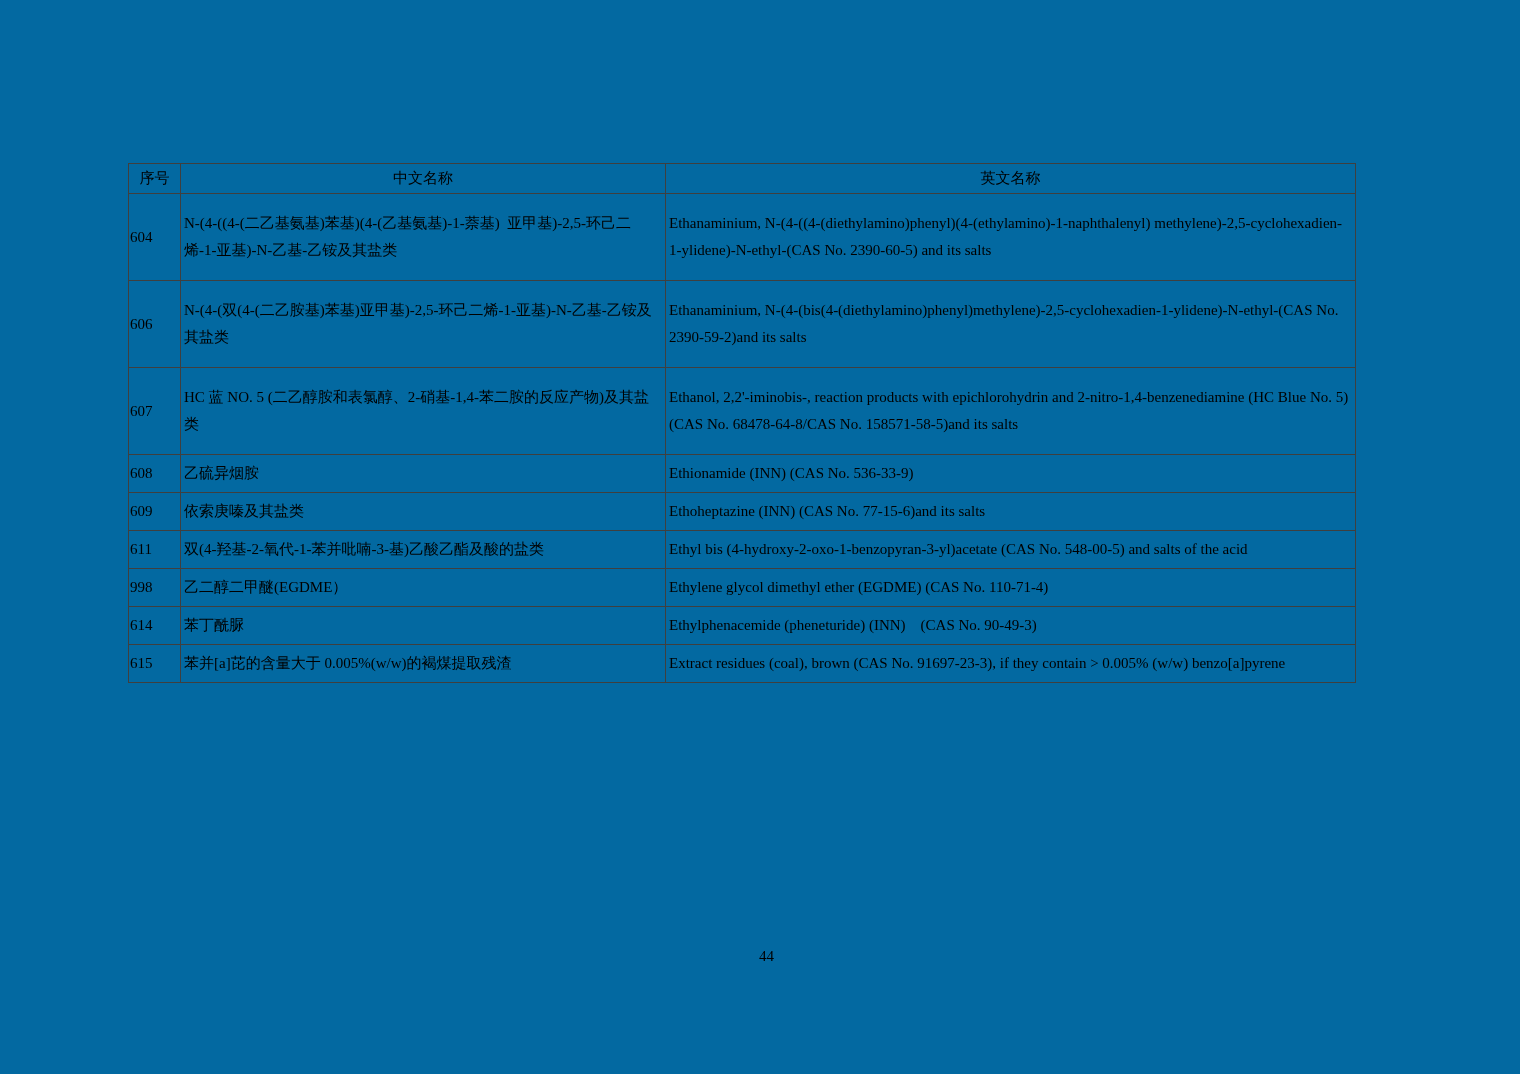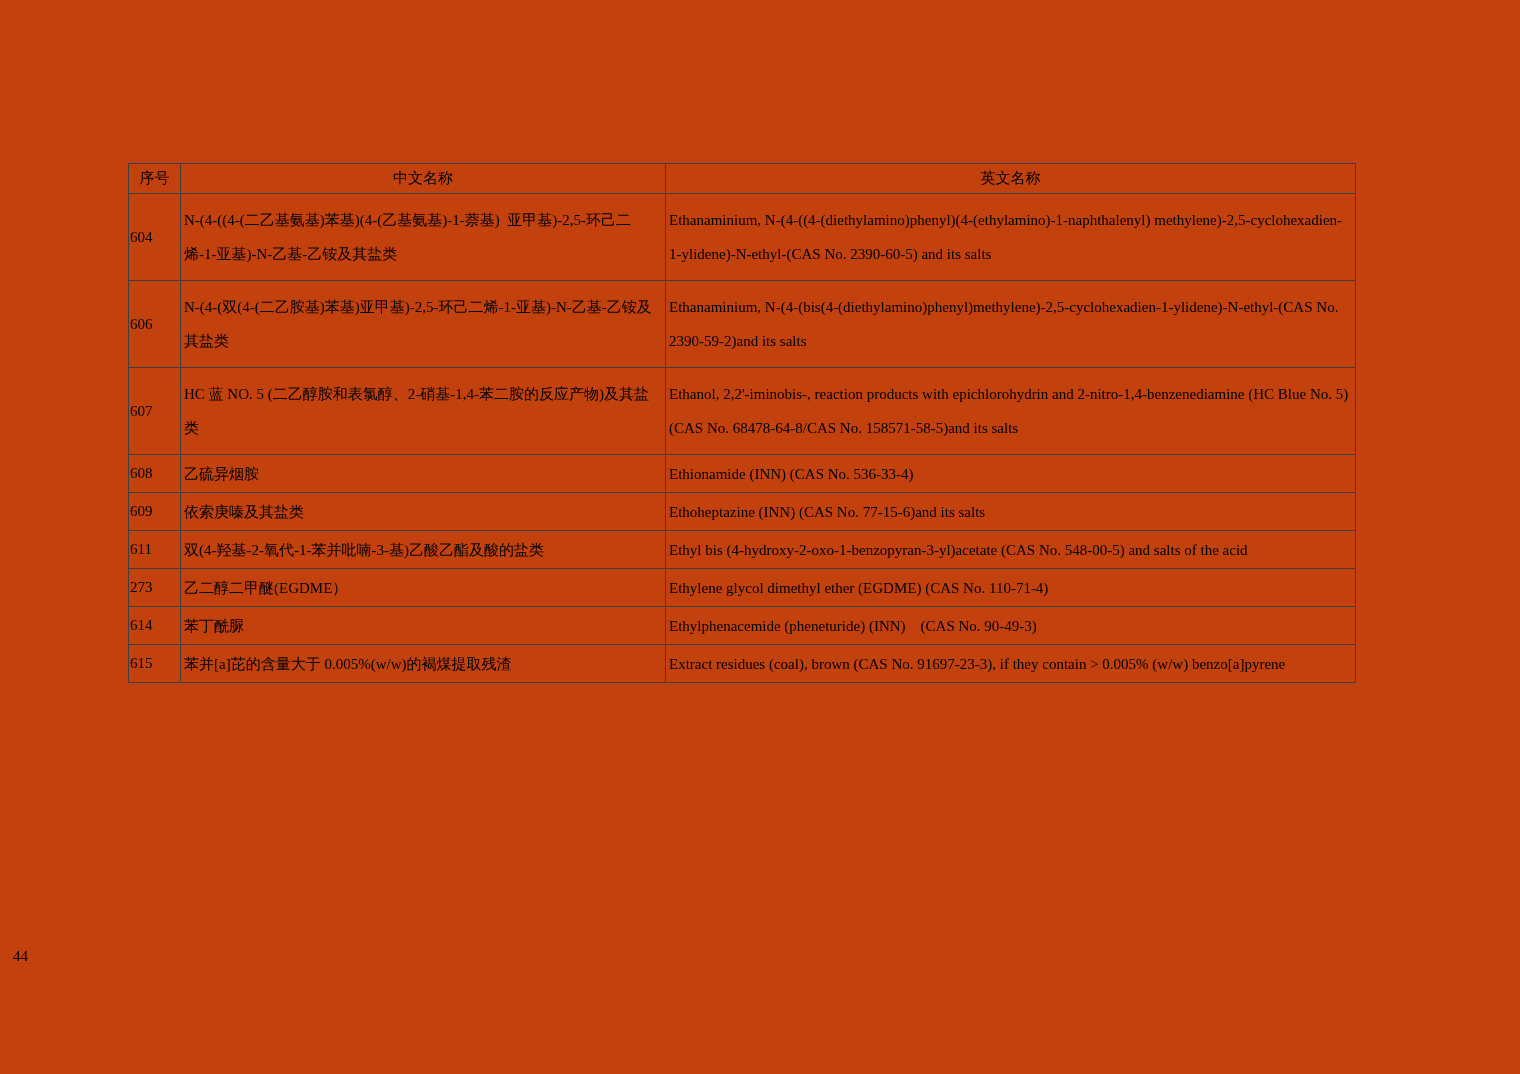--- a/index.html
+++ b/index.html
@@ -4,21 +4,21 @@
 <style>
   html, body {
     margin: 0;
     padding: 0;
     background: #ffffff;
   }
   #page {
     position: relative;
     width: 1520px;
     height: 1074px;
-    background: #c2410c;
+    background: #0369a1;
     font-family: "Liberation Serif", "DejaVu Serif", serif;
     color: #000000;
     overflow: hidden;
   }
   #chem-table {
     position: absolute;
     left: 128px;
     top: 163px;
     width: 1227px;
     border-collapse: collapse;
@@ -42,30 +42,30 @@
   #chem-table tbody tr { height: 38px; }
   #chem-table tbody tr.tall { height: 87px; }
   #chem-table tbody tr.last { height: 59px; }
   #chem-table td.col-no {
     text-align: left;
     padding: 0 1px;
   }
   #chem-table td.col-zh, #chem-table td.col-en {
     text-align: left;
     padding: 1px 2px 1px 3px;
-    line-height: 34px;
+    line-height: 27px;
     white-space: pre-wrap;
     word-wrap: break-word;
   }
   #page-num {
     position: absolute;
     left: 13px;
     right: 0;
     top: 948px;
-    text-align: left;
+    text-align: center;
     font-size: 15px;
   }
 </style>
 </head>
 <body>
 
 <div id="page">
   <table id="chem-table">
     <colgroup>
       <col class="c-no">
@@ -91,34 +91,34 @@
           <td class="col-en">Ethanaminium, N-(4-(bis(4-(diethylamino)phenyl)methylene)-2,5-cyclohexadien-1-ylidene)-N-ethyl-(CAS No. 2390-59-2)and its salts</td>
         </tr>
         <tr class="tall">
           <td class="col-no">607</td>
           <td class="col-zh">HC 蓝 NO. 5 (二乙醇胺和表氯醇、2-硝基-1,4-苯二胺的反应产物)及其盐类</td>
           <td class="col-en">Ethanol, 2,2'-iminobis-, reaction products with epichlorohydrin and 2-nitro-1,4-benzenediamine (HC Blue No. 5) (CAS No. 68478-64-8/CAS No. 158571-58-5)and its salts</td>
         </tr>
         <tr>
           <td class="col-no">608</td>
           <td class="col-zh">乙硫异烟胺</td>
-          <td class="col-en">Ethionamide (INN) (CAS No. 536-33-4)</td>
+          <td class="col-en">Ethionamide (INN) (CAS No. 536-33-9)</td>
         </tr>
         <tr>
           <td class="col-no">609</td>
           <td class="col-zh">依索庚嗪及其盐类</td>
           <td class="col-en">Ethoheptazine (INN) (CAS No. 77-15-6)and its salts</td>
         </tr>
         <tr>
           <td class="col-no">611</td>
           <td class="col-zh">双(4-羟基-2-氧代-1-苯并吡喃-3-基)乙酸乙酯及酸的盐类</td>
           <td class="col-en">Ethyl bis (4-hydroxy-2-oxo-1-benzopyran-3-yl)acetate (CAS No. 548-00-5) and salts of the acid</td>
         </tr>
         <tr>
-          <td class="col-no">273</td>
+          <td class="col-no">998</td>
           <td class="col-zh">乙二醇二甲醚(EGDME）</td>
           <td class="col-en">Ethylene glycol dimethyl ether (EGDME) (CAS No. 110-71-4)</td>
         </tr>
         <tr>
           <td class="col-no">614</td>
           <td class="col-zh">苯丁酰脲</td>
           <td class="col-en">Ethylphenacemide (pheneturide) (INN)    (CAS No. 90-49-3)</td>
         </tr>
         <tr>
           <td class="col-no">615</td>

